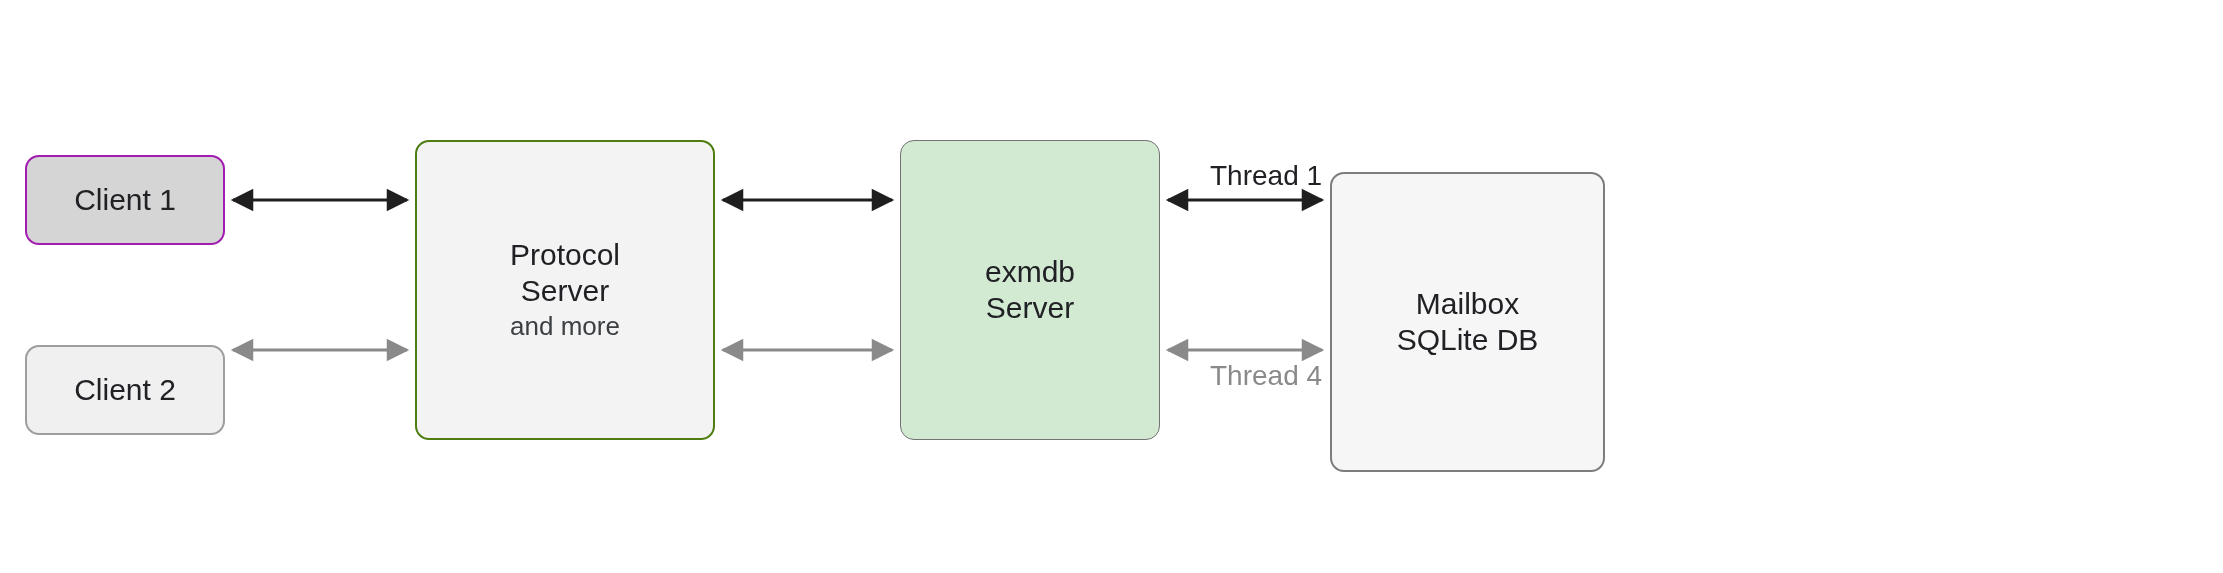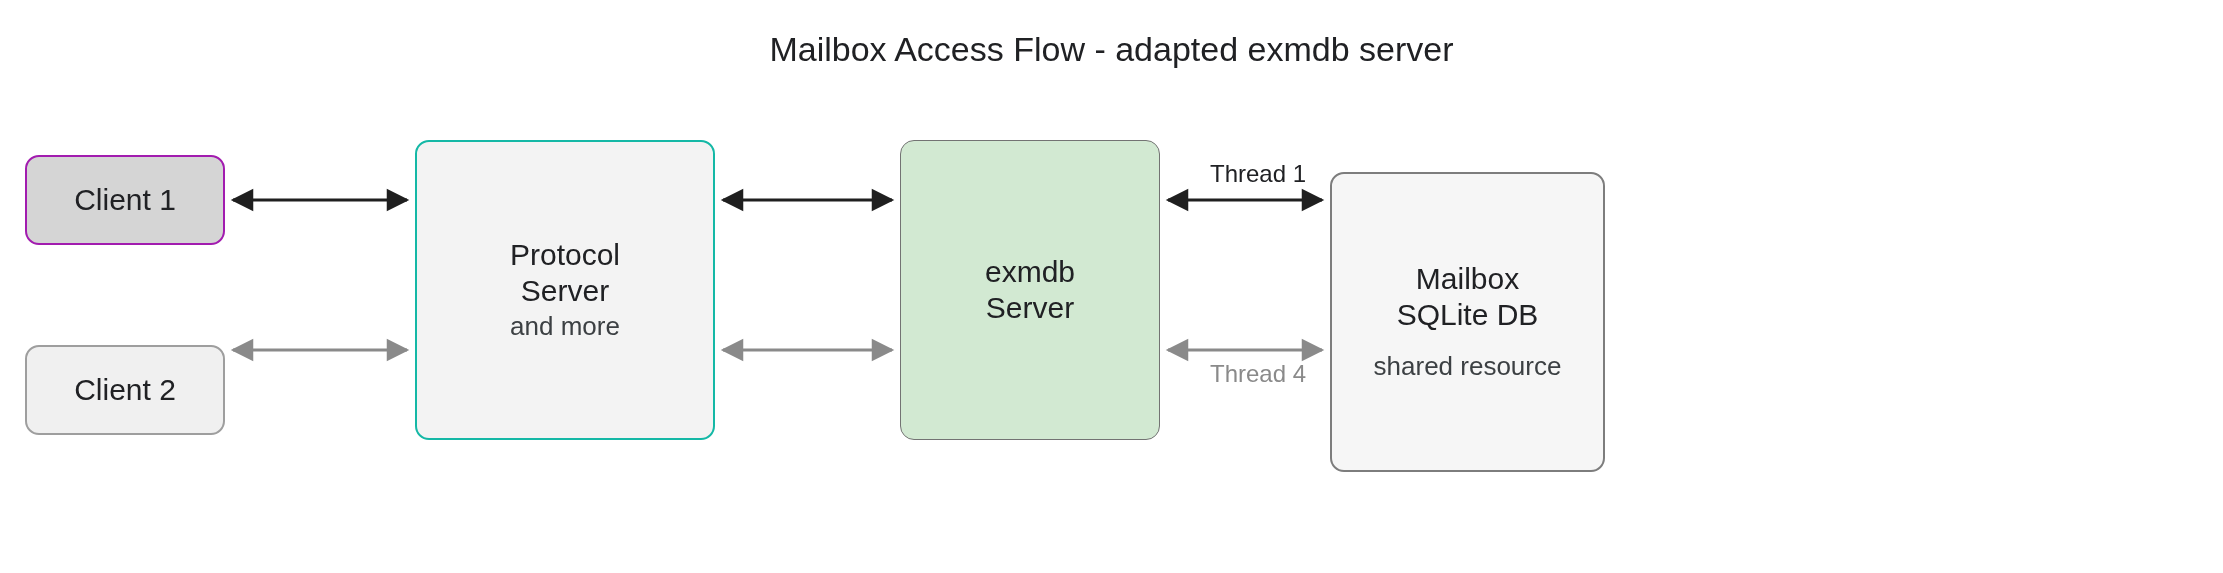--- a/index.html
+++ b/index.html
@@ -46,45 +46,44 @@
   .client1 {
     left: 25px; top: 155px; width: 200px; height: 90px;
     background: #d5d5d5; border: 2px solid #a21caf;
   }
   .client2 {
     left: 25px; top: 305px; width: 200px; height: 90px;
     background: #f0f0f0; border: 2px solid #9e9e9e; margin-top: 40px;
   }
   .protocol {
     left: 415px; top: 140px; width: 300px; height: 300px;
-    background: #f3f3f3; border: 2px solid #14b8a6;
+    background: #f3f3f3; border: 2px solid #4d7c0f;
   }
   .exmdb {
     left: 900px; top: 140px; width: 260px; height: 300px;
     background: #d2e9d2; border: 1px solid #737373;
   }
   .mailbox {
     left: 1330px; top: 140px; width: 275px; height: 300px;
     background: #f6f6f6; border: 2px solid #7d7d7d; margin-top: 32px;
   }
   .label {
     position: absolute;
-    font-size: 24px;
+    font-size: 28px;
     white-space: nowrap;
     text-align: right;
   }
   .lbl-t1 { left: 1210px; top: 160px; color: #202124; }
   .lbl-t2 { left: 1210px; top: 360px; color: #8a8a8a; }
 </style>
 </head>
 <body>
 
 <div class="canvas">
 
-  <div class="title">Mailbox Access Flow - adapted exmdb server</div>
 
   <svg class="wires" viewBox="0 0 2223 573">
     <defs>
       <marker id="arrDark" viewBox="0 0 12 12" refX="10" refY="6" markerWidth="9" markerHeight="9" orient="auto-start-reverse">
         <path d="M1 1 L11 6 L1 11 Z" fill="#1f1f1f"></path>
       </marker>
       <marker id="arrGray" viewBox="0 0 12 12" refX="10" refY="6" markerWidth="9" markerHeight="9" orient="auto-start-reverse">
         <path d="M1 1 L11 6 L1 11 Z" fill="#8a8a8a"></path>
       </marker>
     </defs>
@@ -117,19 +116,18 @@
   </div>
 
   <div class="node exmdb">
     <div class="primary">exmdb</div>
     <div class="primary">Server</div>
   </div>
 
   <div class="node mailbox">
     <div class="primary">Mailbox</div>
     <div class="primary">SQLite DB</div>
-    <div class="secondary">shared resource</div>
   </div>
 
   <div class="label lbl-t1">Thread 1</div>
   <div class="label lbl-t2">Thread 4</div>
 
 </div>
 
 </body></html>

